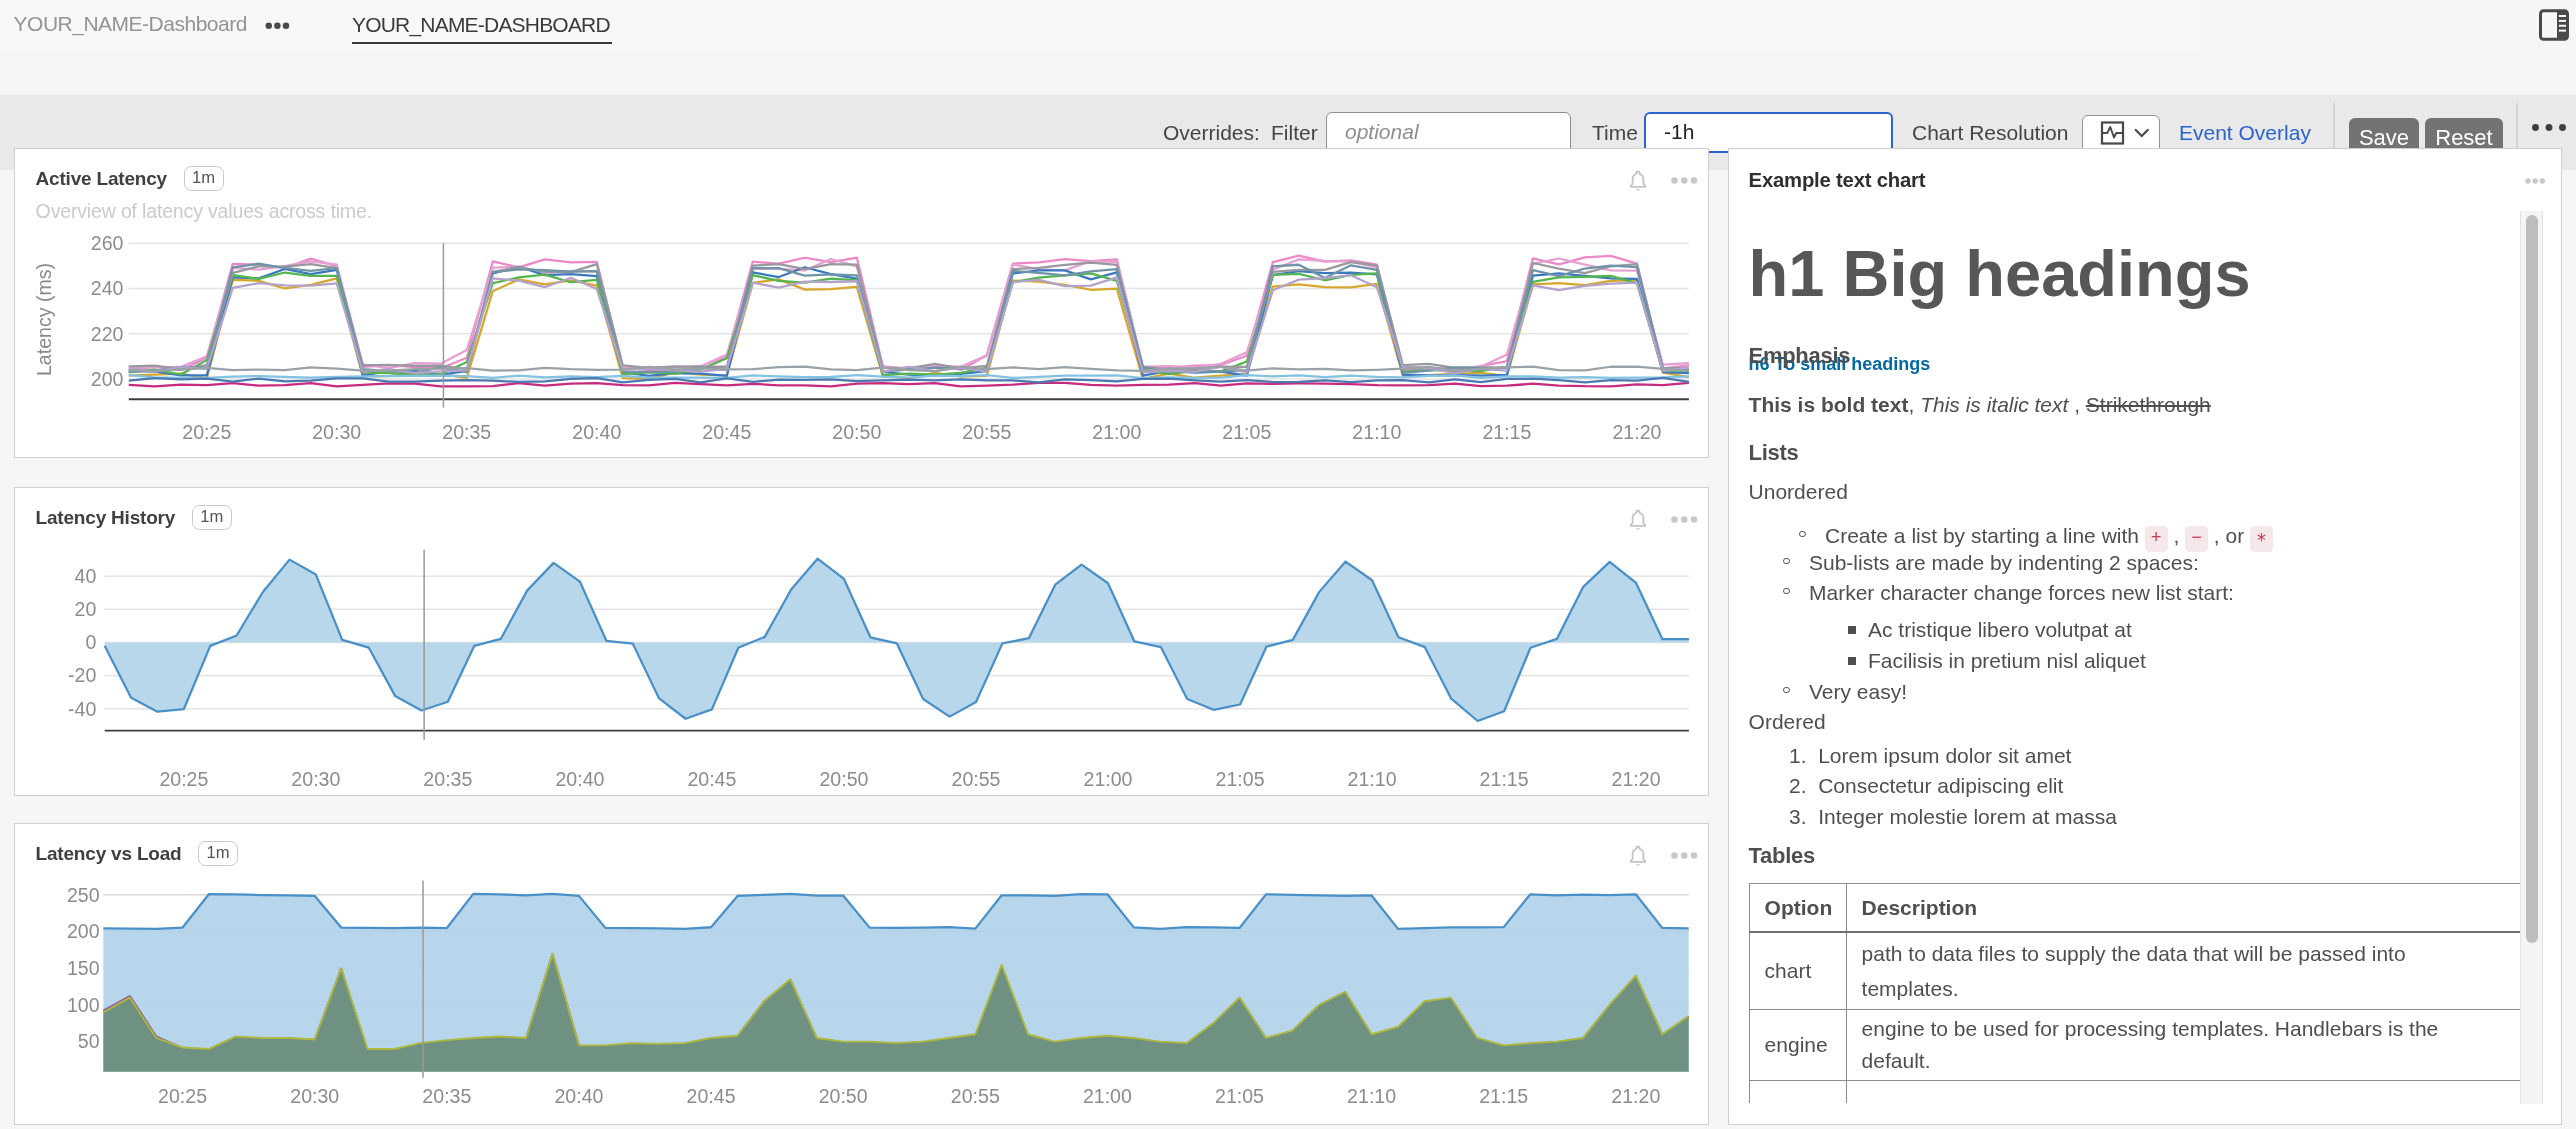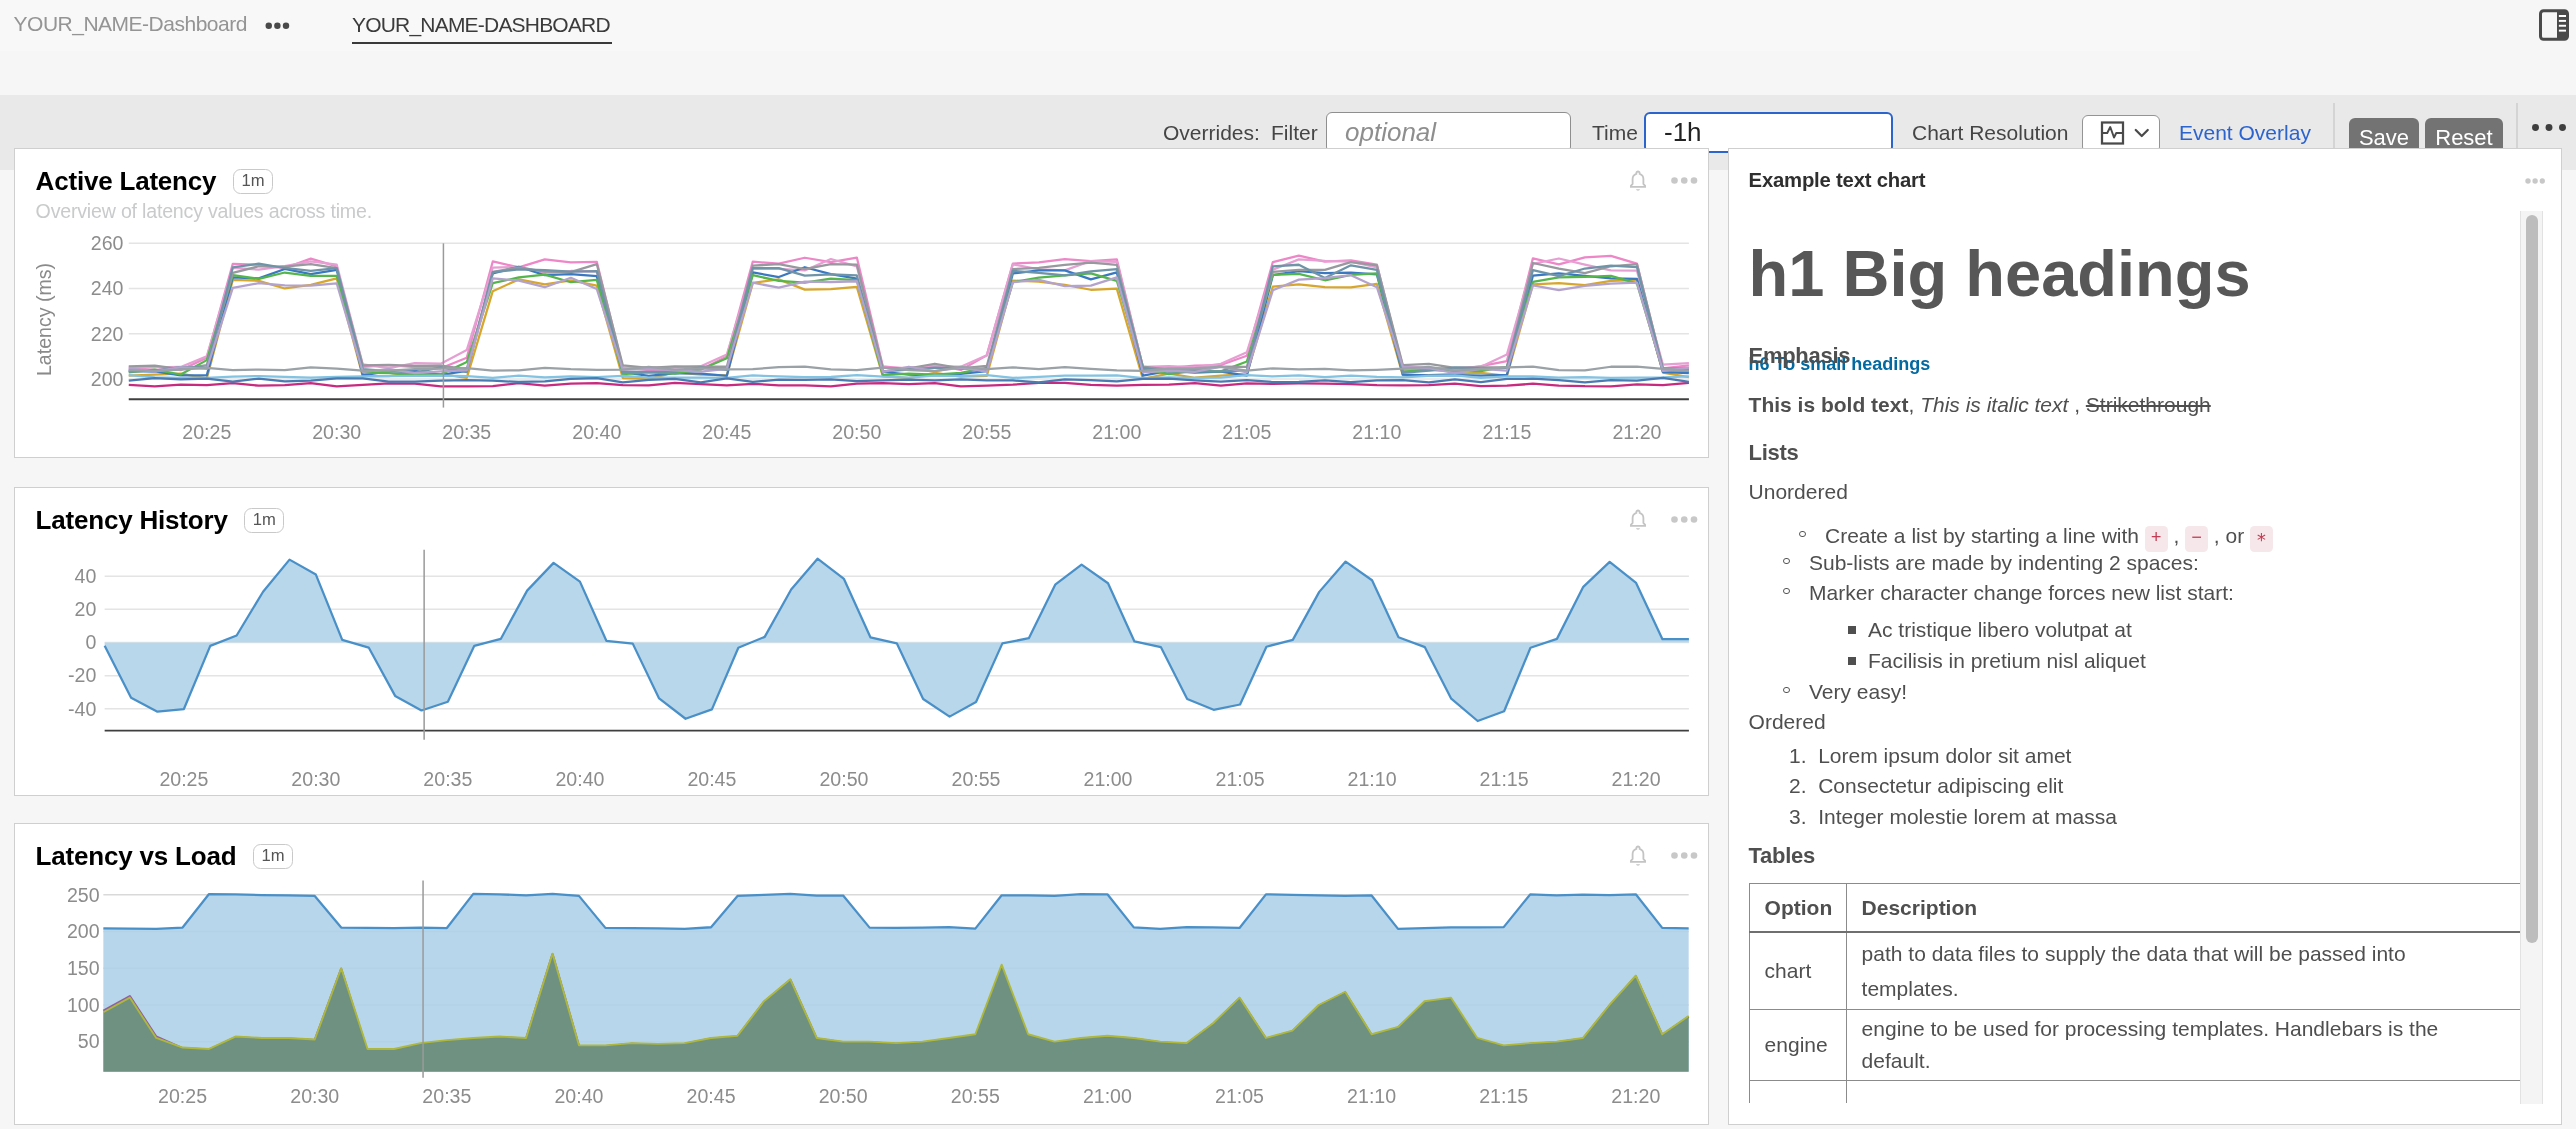--- a/index.html
+++ b/index.html
@@ -1,25 +1,25 @@
 <!DOCTYPE html>
 <html style="font-size:12px"><head><meta charset="utf-8"><style>
 * { margin:0; padding:0; box-sizing:border-box; }
 html,body { width:2576px; height:1130px; background:#f6f6f6; font-family:"Liberation Sans",sans-serif; overflow:hidden; }
 .hdr { position:absolute; left:0; top:0; width:2200px; height:51px; background:#f8f8f8; }
 .hdr .gt { position:absolute; left:13.6px; top:12px; font-size:21px; letter-spacing:-0.5px; color:#949494; }
 .hdr .tab { position:absolute; left:352px; top:12.8px; font-size:21px; letter-spacing:-0.8px; color:#3b3b3b; }
 .hdr .tabu { position:absolute; left:352px; top:42px; width:260px; height:2.3px; background:#3a3a3a; }
 .tb { position:absolute; left:0; top:51px; width:2576px; height:75px; background:#e9e9e9;margin-top:44px; }
 .tb .lab { position:absolute; font-size:21px; color:#454545; transform:translateY(-50%); top:38px; white-space:nowrap; }
-.inp { position:absolute; top:16.6px; height:41px; background:#fff; border:1.5px solid #8f8f8f; border-radius:6px; font-size:26px; display:flex; align-items:center; padding-left:18px; }
+.inp { position:absolute; top:16.6px; height:41px; background:#fff; border:1.5px solid #8f8f8f; border-radius:6px; font-size:21px; display:flex; align-items:center; padding-left:18px; }
 .btn { position:absolute; top:22.6px; height:40px; background:#737373; border-radius:6px; color:#fff; font-size:22px; display:flex; align-items:center; justify-content:center; }
 .card { position:absolute; background:#fff; border:1.5px solid #cfcfcf; }
 .ct-row { position:absolute; left:21px; top:17.3px; display:flex; align-items:center; }
-.ct { font-size:26px; font-weight:700; color:#000000; letter-spacing:-0.2px; }
+.ct { font-size:19px; font-weight:700; color:#404040; letter-spacing:-0.2px; }
 .badge { margin-left:16.6px; border:1.5px solid #c9c9c9; border-radius:7.5px; font-size:16.6px; color:#555; padding:0.8px 7.5px 2.3px; }
 .csub { position:absolute; left:21px; top:51px; font-size:19.6px; letter-spacing:-0.2px; color:#c9cacb; }
 .rp { position:absolute; font-size:21px; color:#4f4f4f; line-height:31px; white-space:nowrap; }
 .rp.h1 { font-size:65px; font-weight:700; color:#575757; line-height:69px;text-align:center; }
 .rp.h6s { font-size:18px; font-weight:700; color:#0369a1; line-height:25.6px;margin-top:34px; }
 .rp.h3s { font-size:22px; font-weight:700; color:#4f4f4f; line-height:32px; letter-spacing:-0.3px; }
 .chip { font-family:"Liberation Mono",monospace; font-size:18px; color:#c23b52; background:#f6e7ea; border-radius:4.5px; padding:2.3px 6px 3.8px; }
 .bul1 { position:absolute; left:-25.6px; top:10.5px; width:6.8px; height:6.8px; border:1.9px solid #555; border-radius:50%; }
 .bul2 { position:absolute; left:-20.3px; top:12px; width:8.3px; height:8.3px; background:#4f4f4f; }
 .mdt { border-collapse:collapse; width:772px; table-layout:fixed; font-size:21px; color:#4f4f4f; }

